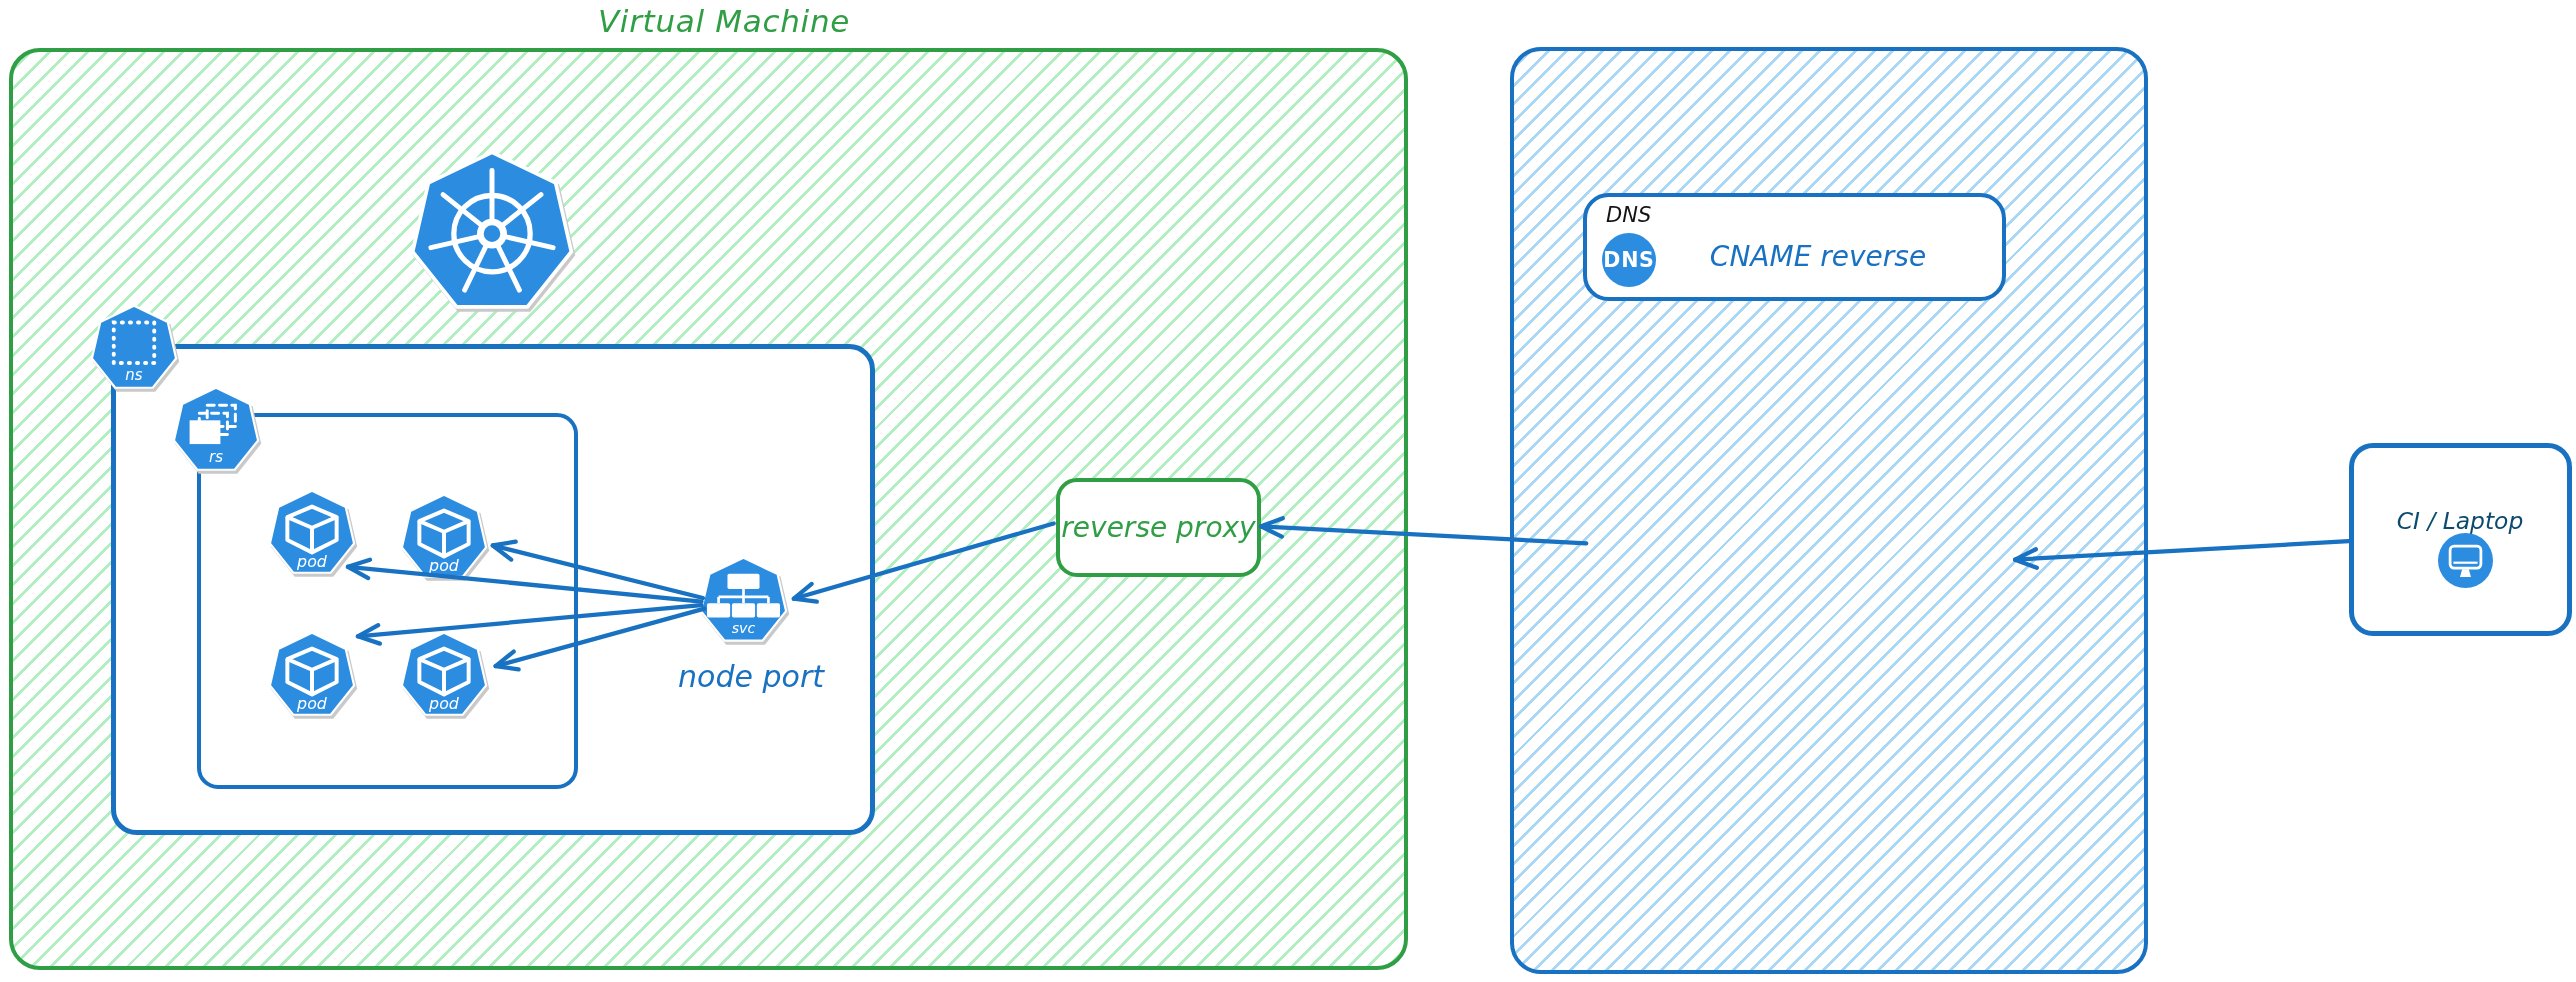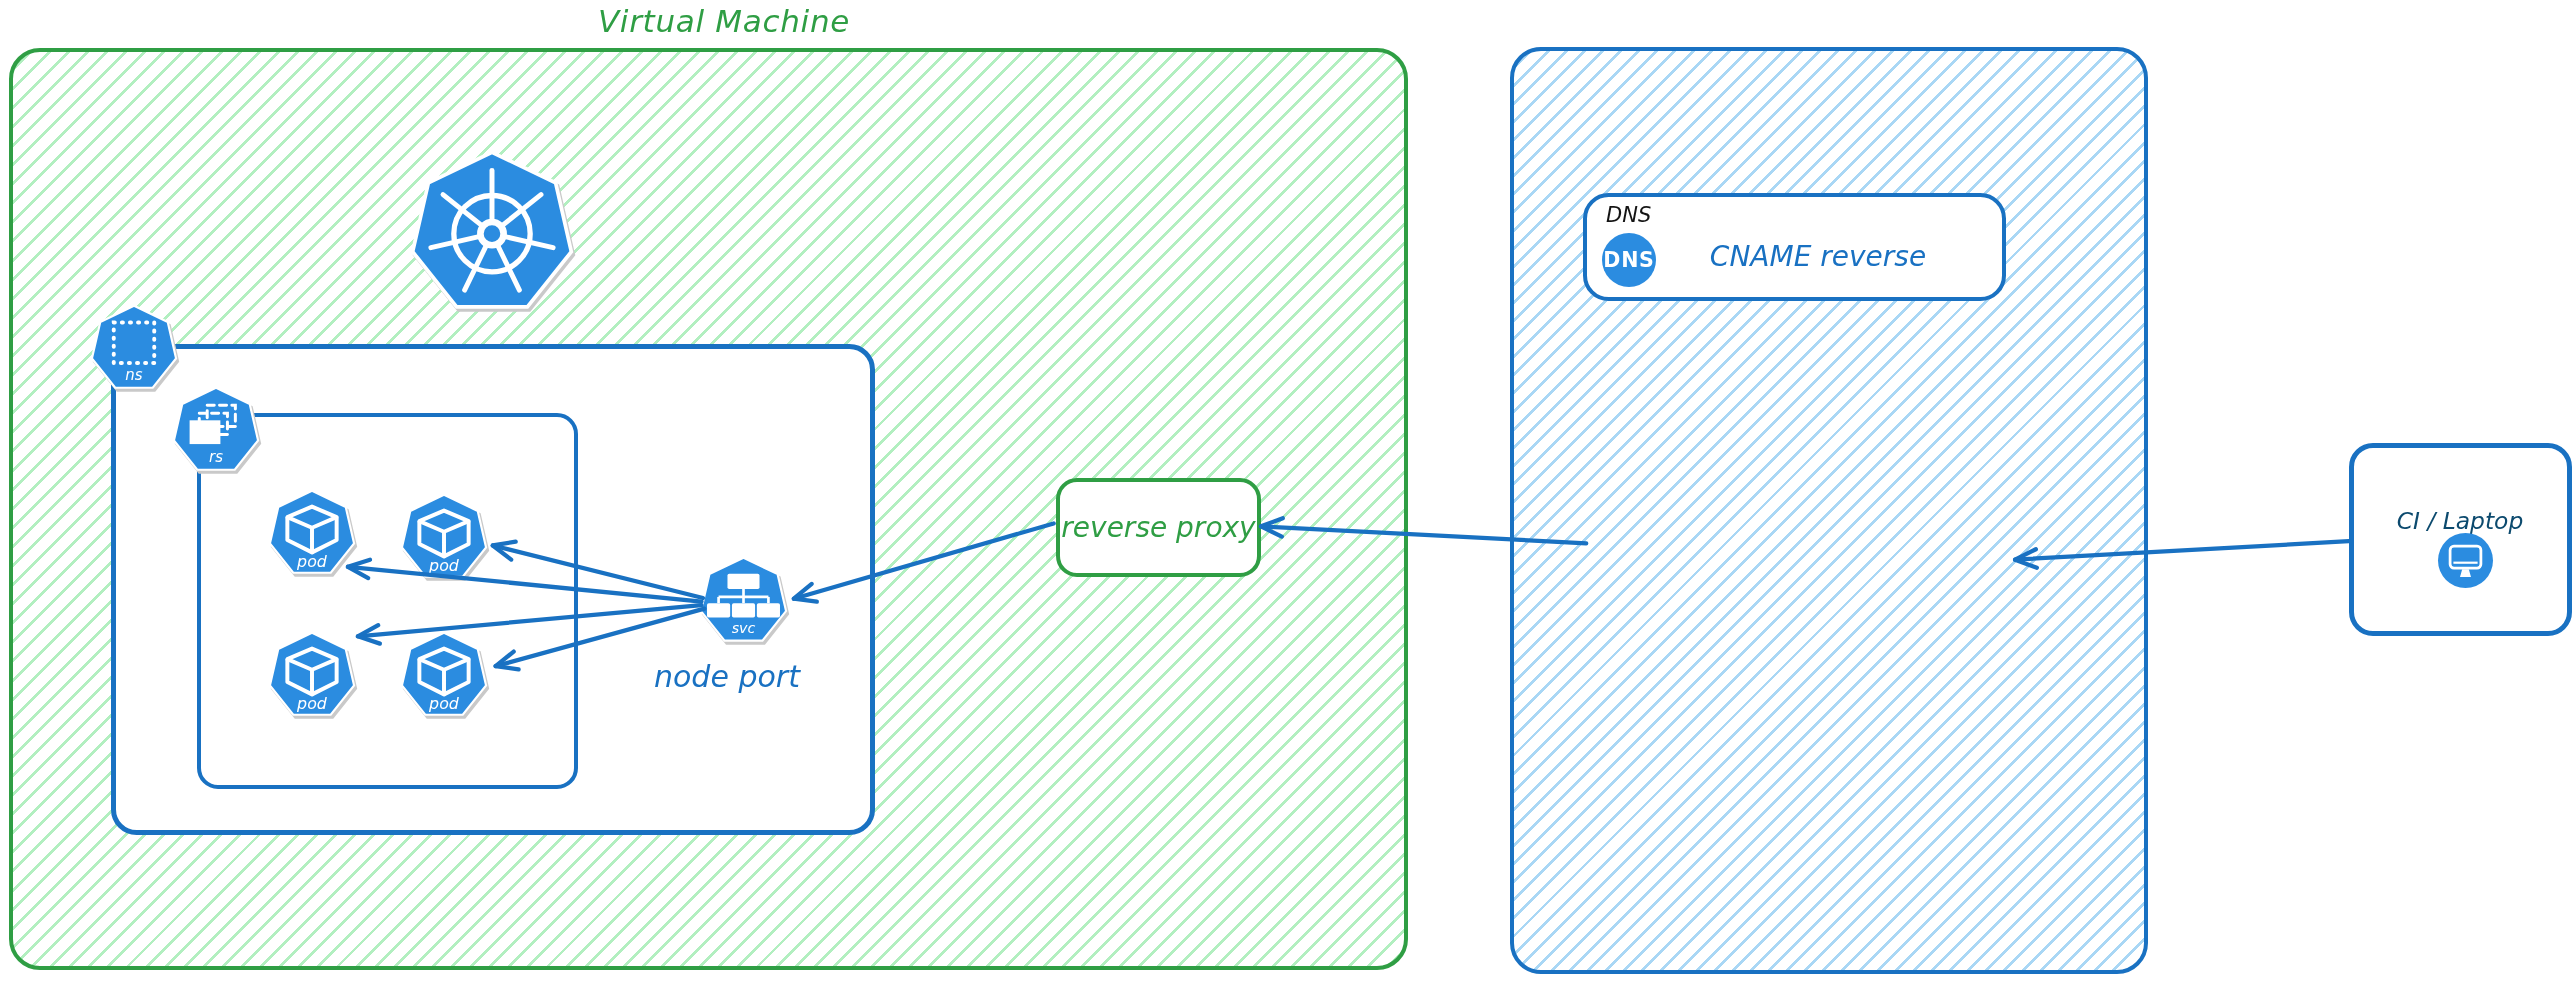--- a/index.html
+++ b/index.html
@@ -59,21 +59,21 @@
     background:#ffffff;border:5px solid #1971c2;border-radius:24px;
   }
   .dns-group-label{left:1606px;top:203px;font-size:21px;color:#141414;font-style:italic;}
   .dns-circle{
     left:1602px;top:233px;width:54px;height:54px;border-radius:50%;
     background:#2b8ce0;color:#ffffff;font-size:20.6px;font-weight:bold;
     display:flex;align-items:center;justify-content:center;letter-spacing:0.7px;
   }
   .cname-label{left:1676px;top:240px;width:284px;text-align:center;
     color:#1971c2;font-size:28px;font-style:italic;white-space:nowrap;}
-  .nodeport-label{left:654px;top:659px;width:234px;text-align:left;
+  .nodeport-label{left:590px;top:659px;width:234px;text-align:right;
     color:#1971c2;font-size:30px;font-style:italic;white-space:nowrap;}
   .ci-label{left:2364px;top:507px;width:192px;text-align:center;
     color:#0c4a6e;font-size:23.4px;font-style:italic;white-space:nowrap;}
   .ci-circle{
     left:2438px;top:533px;width:55px;height:55px;border-radius:50%;
     background:#2b8ce0;display:flex;align-items:center;justify-content:center;
   }
   .hepta{position:absolute;filter:drop-shadow(2.8px 3.6px 0 #c9c9c9);}
   .hepta text{font-family:"DejaVu Sans",sans-serif;font-style:italic;}
   svg{display:block;}

